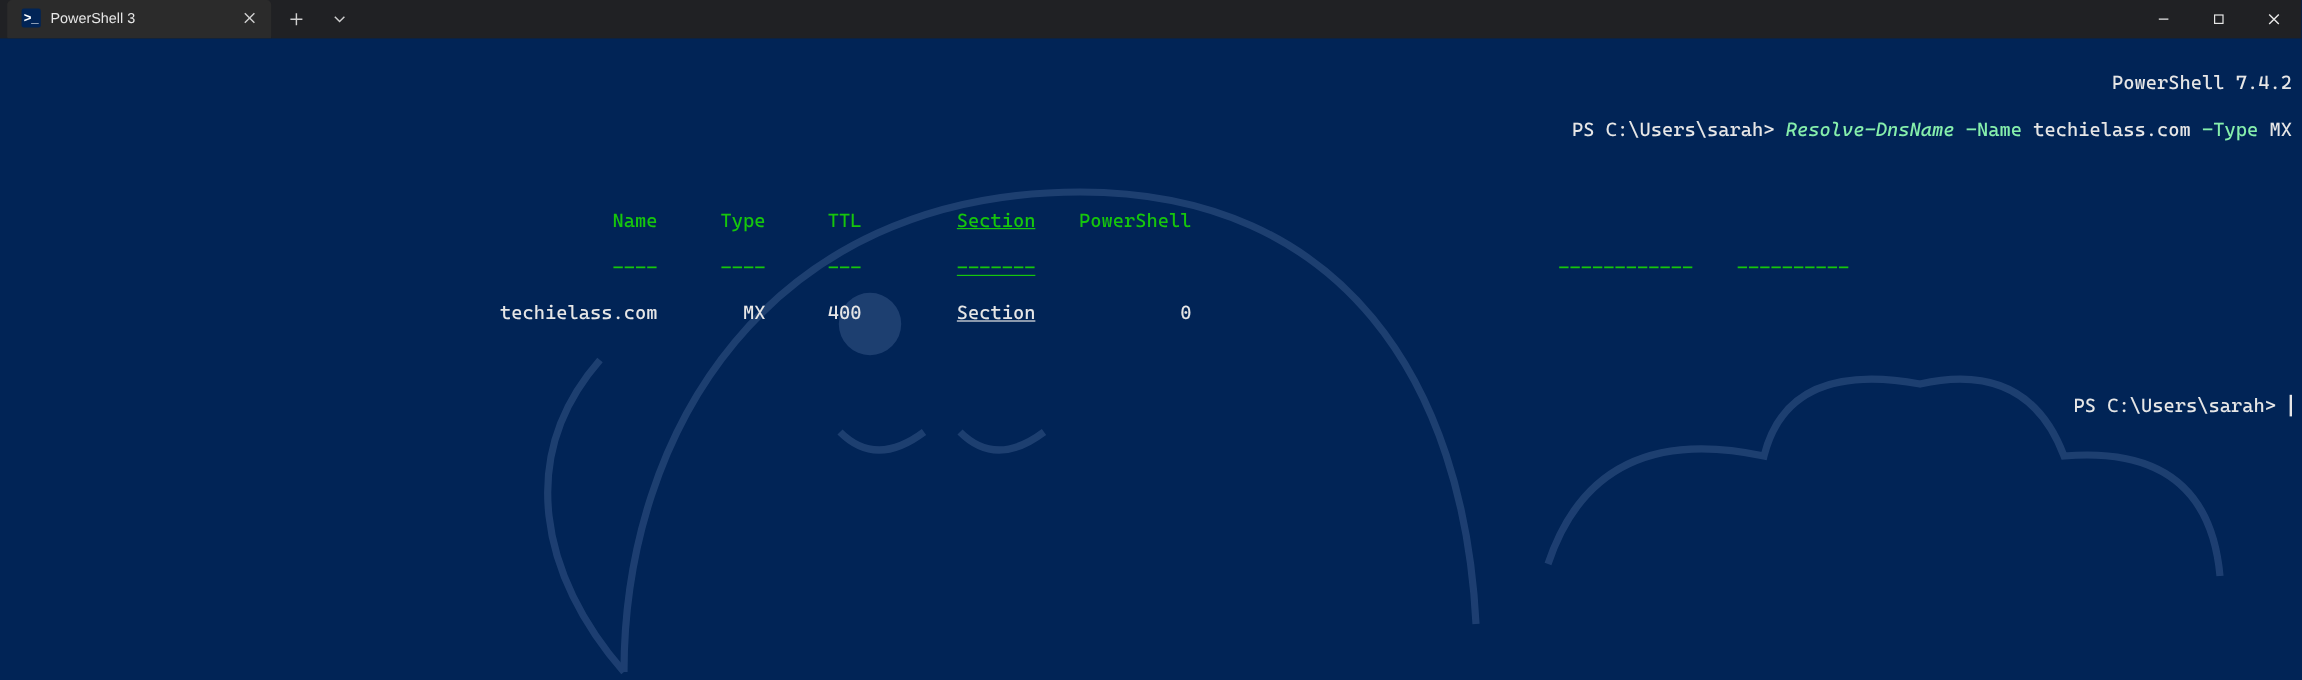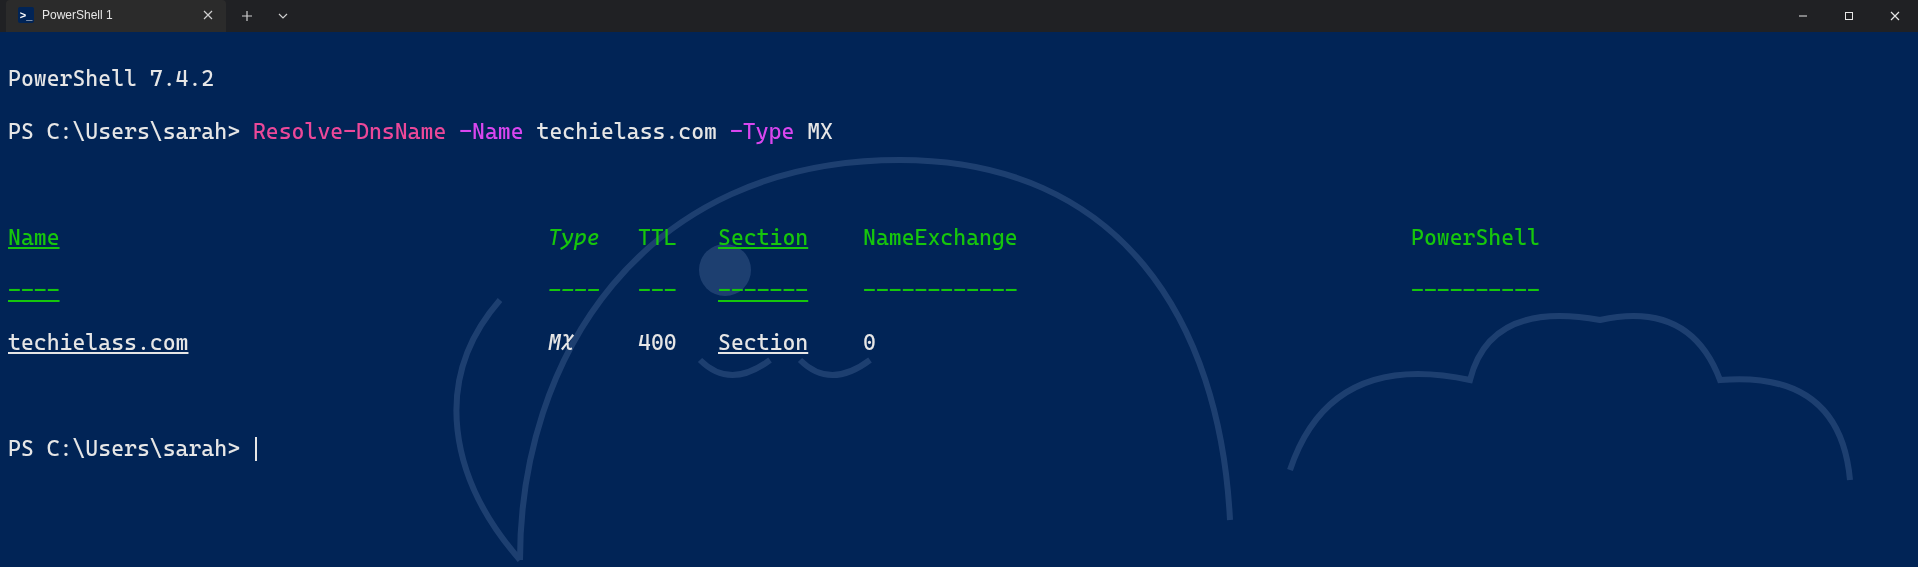--- a/index.html
+++ b/index.html
@@ -71,42 +71,43 @@
     .window-controls { display: flex; height: 100%; }
     .win-btn {
       width: 46px; height: 100%;
       display: inline-flex; align-items: center; justify-content: center;
       color: #e6e6e6;
     }
     .terminal {
       position: relative;
       z-index: 1;
       padding: 8px 8px 0 8px;
-      font-size: 22px;
+      font-size: 16px;
       line-height: 1.2;
       white-space: pre;
       color: #e6e6e6;
+      text-align: right;
     }
     .green { color: #16c60c; }
-    .yellow { color: #ec4899; }
-    .gray { color: #d946ef; }
+    .yellow { color: #86efac; font-style: italic; }
+    .gray { color: #86efac; }
     .white { color: #e6e6e6; }
     .cursor {
       display: inline-block;
       width: 2px; height: 1.1em;
       background: #e6e6e6;
       vertical-align: text-bottom;
       margin-left: 2px;
       animation: blink 1s steps(1) infinite;
     }
     @keyframes blink { 50% { opacity: 0; } }
     .row { display: flex; }
     .col { overflow: hidden; }
-    .c-name { width: 540px; text-decoration: underline; }
-    .c-type { width: 90px; font-style: italic; }
+    .c-name { width: 540px; }
+    .c-type { width: 90px; }
     .c-ttl  { width: 80px; }
     .c-sec  { width: 145px; text-decoration: underline; }
     .c-nx   { width: 548px; }
     .c-pref { width: 130px; }
     .wrap { white-space: pre-wrap; word-break: break-all; }
   </style>
 </head>
 <body>
 
 <svg class="bg-art" viewBox="0 0 1918 567" preserveAspectRatio="xMidYMid slice">
@@ -117,21 +118,21 @@
     <path d="M700 360 q30 30 70 0"></path>
     <path d="M800 360 q30 30 70 0"></path>
     <path d="M1290 470 q40 -120 180 -90 q20 -80 130 -60 q90 -20 120 60 q120 -10 130 100"></path>
   </g>
 </svg>
 
 <div class="titlebar">
   <div class="titlebar-left">
     <div class="tab">
       <span class="tab-icon">&gt;_</span>
-      <span class="tab-title">PowerShell 1</span>
+      <span class="tab-title">PowerShell 3</span>
       <span class="tab-close">
         <svg width="10" height="10" viewBox="0 0 10 10">
             <path d="M1 1 L9 9 M9 1 L1 9" stroke="currentColor" stroke-width="1.2"></path>
           </svg>
       </span>
     </div>
     <div class="new-tab">
       <svg width="12" height="12" viewBox="0 0 12 12">
           <path d="M6 1 V11 M1 6 H11" stroke="currentColor" stroke-width="1.2"></path>
         </svg>
@@ -158,18 +159,18 @@
           <path d="M1 1 L9 9 M9 1 L1 9" stroke="currentColor" stroke-width="1.2"></path>
         </svg>
     </div>
   </div>
 </div>
 
 <div class="terminal">
 <div><span class="white">PowerShell 7.4.2</span></div>
 <div><span class="white">PS C:\Users\sarah&gt;</span> <span class="yellow">Resolve-DnsName</span> <span class="gray">-Name</span> <span class="white">techielass.com</span> <span class="gray">-Type</span> <span class="white">MX</span></div>
 <div> </div>
-<div class="row green"><span class="col c-name">Name</span><span class="col c-type">Type</span><span class="col c-ttl">TTL</span><span class="col c-sec">Section</span><span class="col c-nx">NameExchange</span><span class="col c-pref wrap">PowerShell</span></div>
+<div class="row green"><span class="col c-name">Name</span><span class="col c-type">Type</span><span class="col c-ttl">TTL</span><span class="col c-sec">Section</span><span class="col c-pref wrap">PowerShell</span></div>
 <div class="row green"><span class="col c-name">----</span><span class="col c-type">----</span><span class="col c-ttl">---</span><span class="col c-sec">-------</span><span class="col c-nx">------------</span><span class="col c-pref">----------</span></div>
 <div class="row white"><span class="col c-name">techielass.com</span><span class="col c-type">MX</span><span class="col c-ttl">400</span><span class="col c-sec">Section</span><span class="col c-pref">0</span></div>
 <div> </div>
 <div><span class="white">PS C:\Users\sarah&gt;</span> <span class="cursor"></span></div>
 </div>
 
 </body></html>

